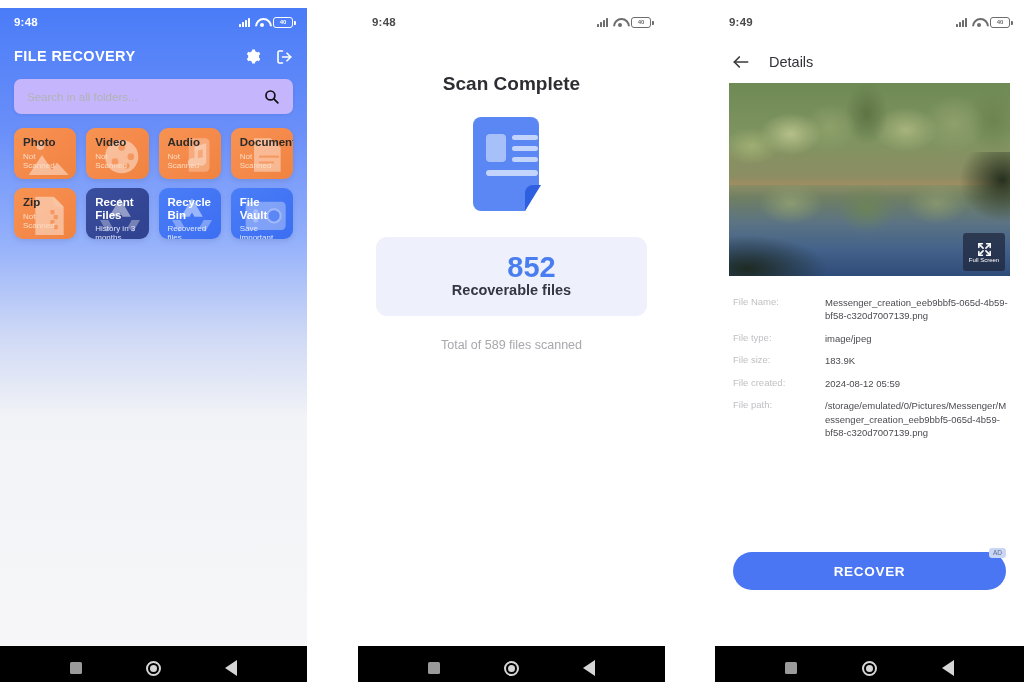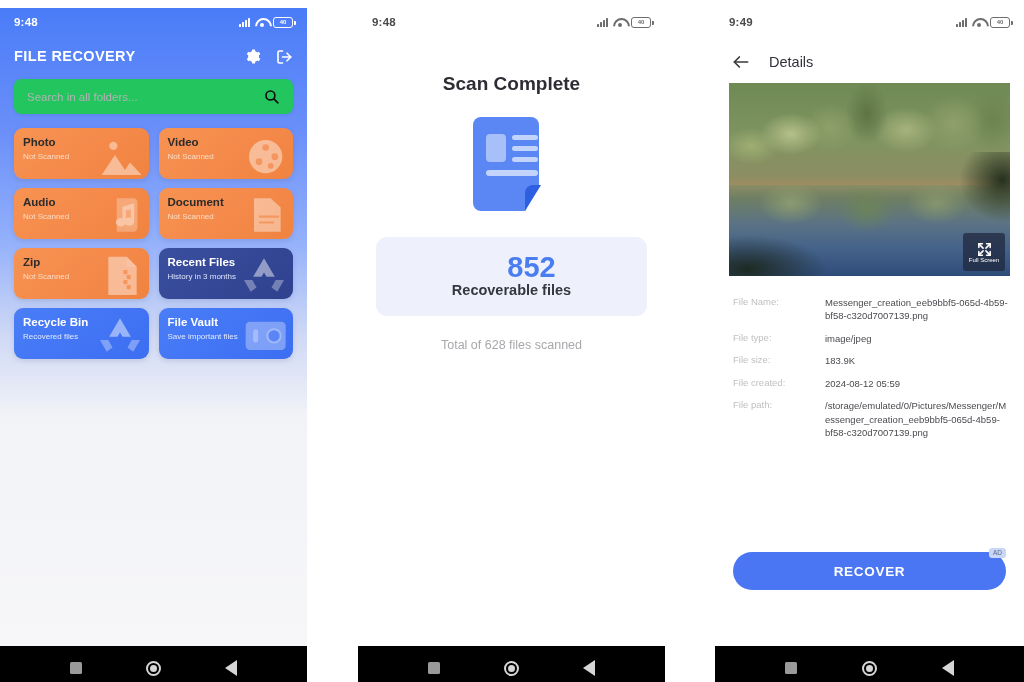--- a/index.html
+++ b/index.html
@@ -73,30 +73,30 @@
   }
   .p1-title { color: #fff; font-size: 14.5px; font-weight: bold; letter-spacing: .4px; }
   .p1-acts { display: flex; align-items: center; gap: 14px; }
   .gear { position: relative; width: 17px; height: 17px; color: #fff; }
   .gear svg { display:block; }
   .logout { width: 18px; height: 17px; color: #fff; }
   .logout svg { display:block; }
 
   .searchwrap { position: relative; margin: 9px 14px 0 14px; }
   .searchbox {
-    width: 100%; height: 35px; border: none; border-radius: 7px; background: #22c55e;
+    width: 100%; height: 35px; border: none; border-radius: 7px; background: #c4b5fd;
     padding: 0 38px 0 13px; font-size: 11.5px; color: #2b2b2b;
     font-family: "Liberation Sans", sans-serif; outline: none;
     box-shadow: 0 1px 3px rgba(40,60,130,.12);
   }
   .searchbox::placeholder { color: #b3b3b3; }
   .search-ic { position: absolute; right: 13px; top: 9px; width: 17px; height: 17px; color: #111; }
 
   .grid { position: relative; margin: 14px 14px 0 14px; display: grid;
-          grid-template-columns: 1fr 1fr; gap: 9px 10px; }
+          grid-template-columns: 1fr 1fr 1fr 1fr; gap: 9px 10px; }
   .tile {
     position: relative; height: 51px; border-radius: 9px; overflow: hidden;
     padding: 8px 9px; box-shadow: 0 2px 5px rgba(60,70,110,.15);
   }
   .tile .t-title { font-size: 11.5px; font-weight: bold; line-height: 1.1; position: relative; z-index: 2; }
   .tile .t-sub { font-size: 8px; margin-top: 3px; position: relative; z-index: 2; }
   .tile.orange { background: linear-gradient(140deg,#f79352 0%,#f4894a 55%,#f0833f 100%); }
   .tile.orange .t-title { color: #2b2b2b; }
   .tile.orange .t-sub { color: #fbdcc4; }
   .tile.navy { background: linear-gradient(140deg,#3a4f9e 0%,#2f418f 100%); }
@@ -381,21 +381,21 @@
           <rect x="39" y="40" width="26" height="5" rx="2.5" fill="#c2d4fb"></rect>
           <rect x="13" y="53" width="52" height="6" rx="3" fill="#c2d4fb"></rect>
         </svg>
       </div>
 
       <div class="p2-card">
         <div class="p2-count">852</div>
         <div class="p2-countlbl">Recoverable files</div>
       </div>
 
-      <div class="p2-total">Total of 628 files scanned</div>
+      <div class="p2-total">Total of 589 files scanned</div>
 
     </div>
 
     <div class="navbar">
       <span class="nv-square"></span>
       <span class="nv-circle">
           <i></i>
         </span>
       <span class="nv-tri"></span>
     </div>

